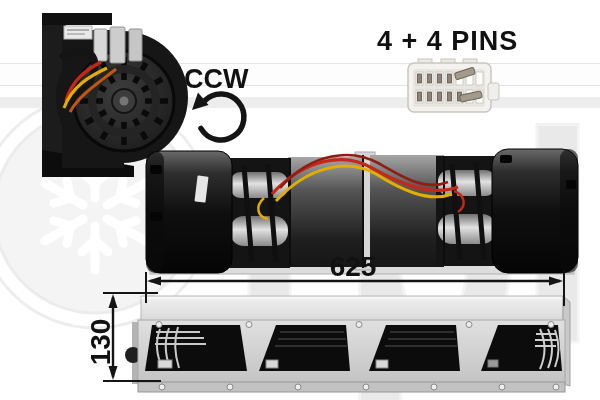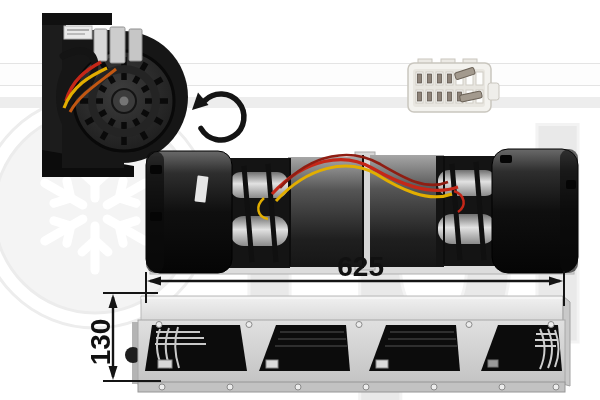--- a/index.html
+++ b/index.html
@@ -16,21 +16,21 @@
   .wm-clima{position:absolute;left:386px;top:293px;z-index:3;font-size:47px;line-height:1;
             font-weight:bold;letter-spacing:9px;color:transparent;
             -webkit-text-stroke:2px #cdcdcd;user-select:none;}
   .wm-snow{position:absolute;left:-30px;top:88px;}
   
   .art{position:absolute;left:0;top:0;z-index:2;}
   
   .label{position:absolute;z-index:4;color:var(--annotation-text,#111);font-weight:bold;}
   .ccw{left:184px;top:64px;font-size:27px;}
   .pins{left:377px;top:26px;font-size:27px;letter-spacing:1px;}
-  .dim-w{left:322px;top:251px;width:62px;font-size:28px;text-align:right;}
+  .dim-w{left:322px;top:251px;width:62px;font-size:28px;text-align:center;}
   .dim-h{left:70px;top:326px;width:62px;font-size:28px;text-align:center;
          transform:rotate(-90deg);transform-origin:center;}
 </style>
 </head>
 <body>
 
 <div class="stage">
 
   <div class="wm">
     <div class="stripe stripe1"></div>
@@ -298,15 +298,17 @@
     <g>
       <line x1="103" y1="293" x2="158" y2="293" stroke="#141414" stroke-width="2"></line>
       <line x1="103" y1="381" x2="161" y2="381" stroke="#141414" stroke-width="2"></line>
       <line x1="113" y1="297" x2="113" y2="377" stroke="#141414" stroke-width="2.4"></line>
       <polygon points="113,294 108.5,308 117.5,308" fill="#141414"></polygon>
       <polygon points="113,380 108.5,366 117.5,366" fill="#141414"></polygon>
     </g>
   </svg>
 
 
+  <div class="label ccw">CCW</div>
+  <div class="label pins">4 + 4 PINS</div>
   <div class="label dim-w">625</div>
   <div class="label dim-h">130</div>
 </div>
 
 </body></html>

